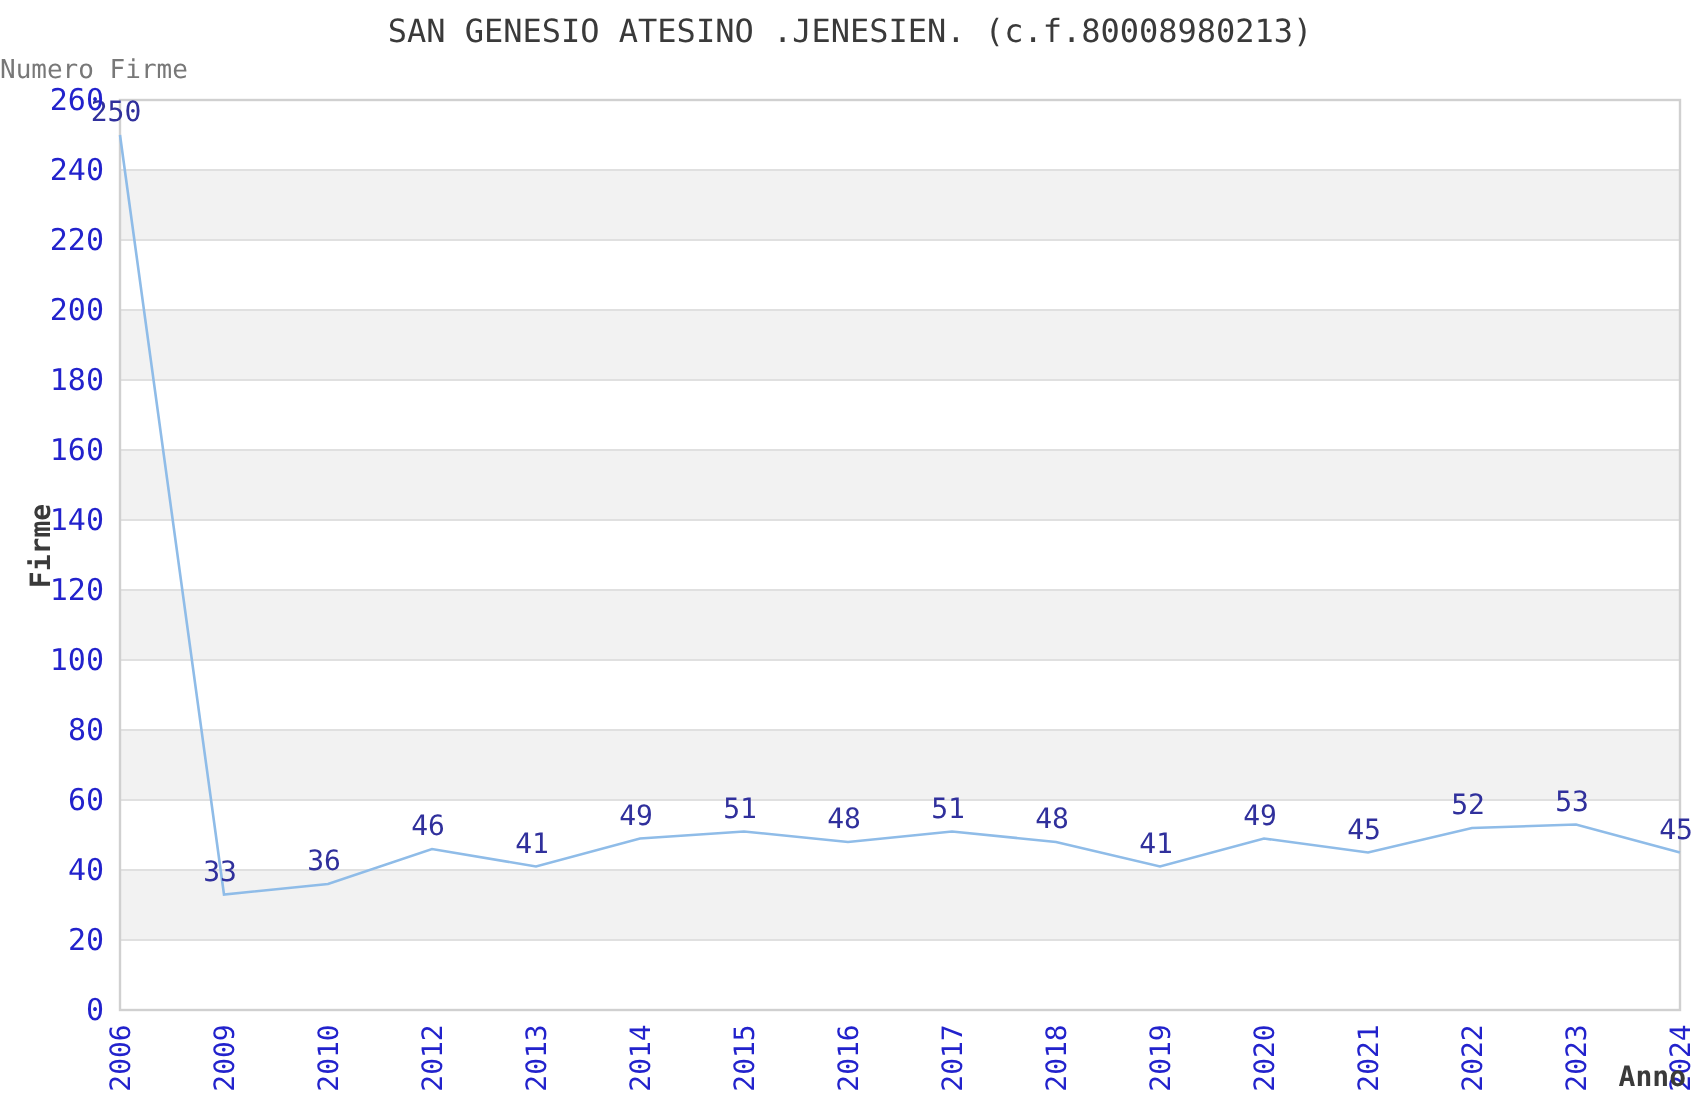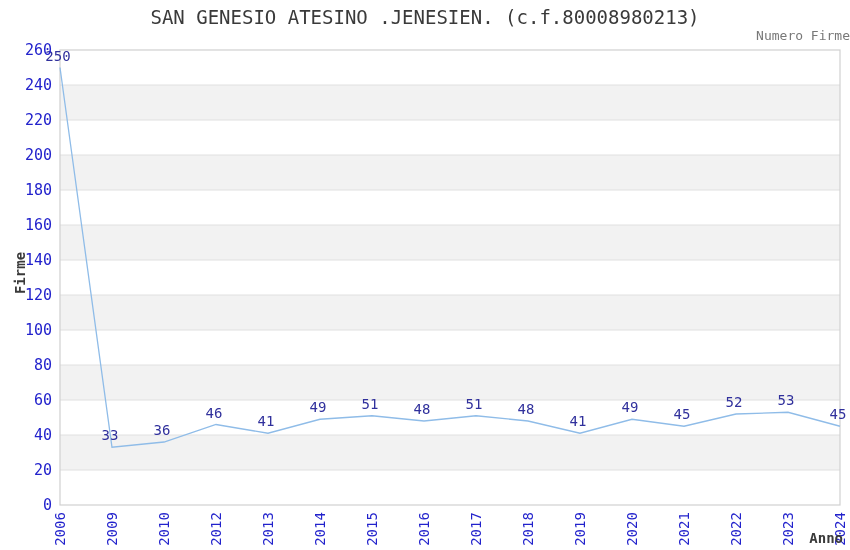--- a/index.html
+++ b/index.html
@@ -15,31 +15,31 @@
     position: relative;
     width: 850px;
     height: 550px;
   }
   .chart-title {
     position: absolute;
     top: 6px;
     left: 0;
     width: 850px;
     text-align: center;
-    font-size: 19px;
+    font-size: 16px;
     color: #3a3a3a;
     letter-spacing: 0px;
     white-space: pre;
   }
   .chart-subtitle {
     position: absolute;
     top: 28px;
     left: 0;
     width: 850px;
-    text-align: right;
+    text-align: left;
     font-size: 13px;
     color: #787878;
     white-space: pre;
   }
   svg text {
     font-family: "DejaVu Sans Mono", "Liberation Mono", monospace;
   }
 </style>
 </head>
 <body>

